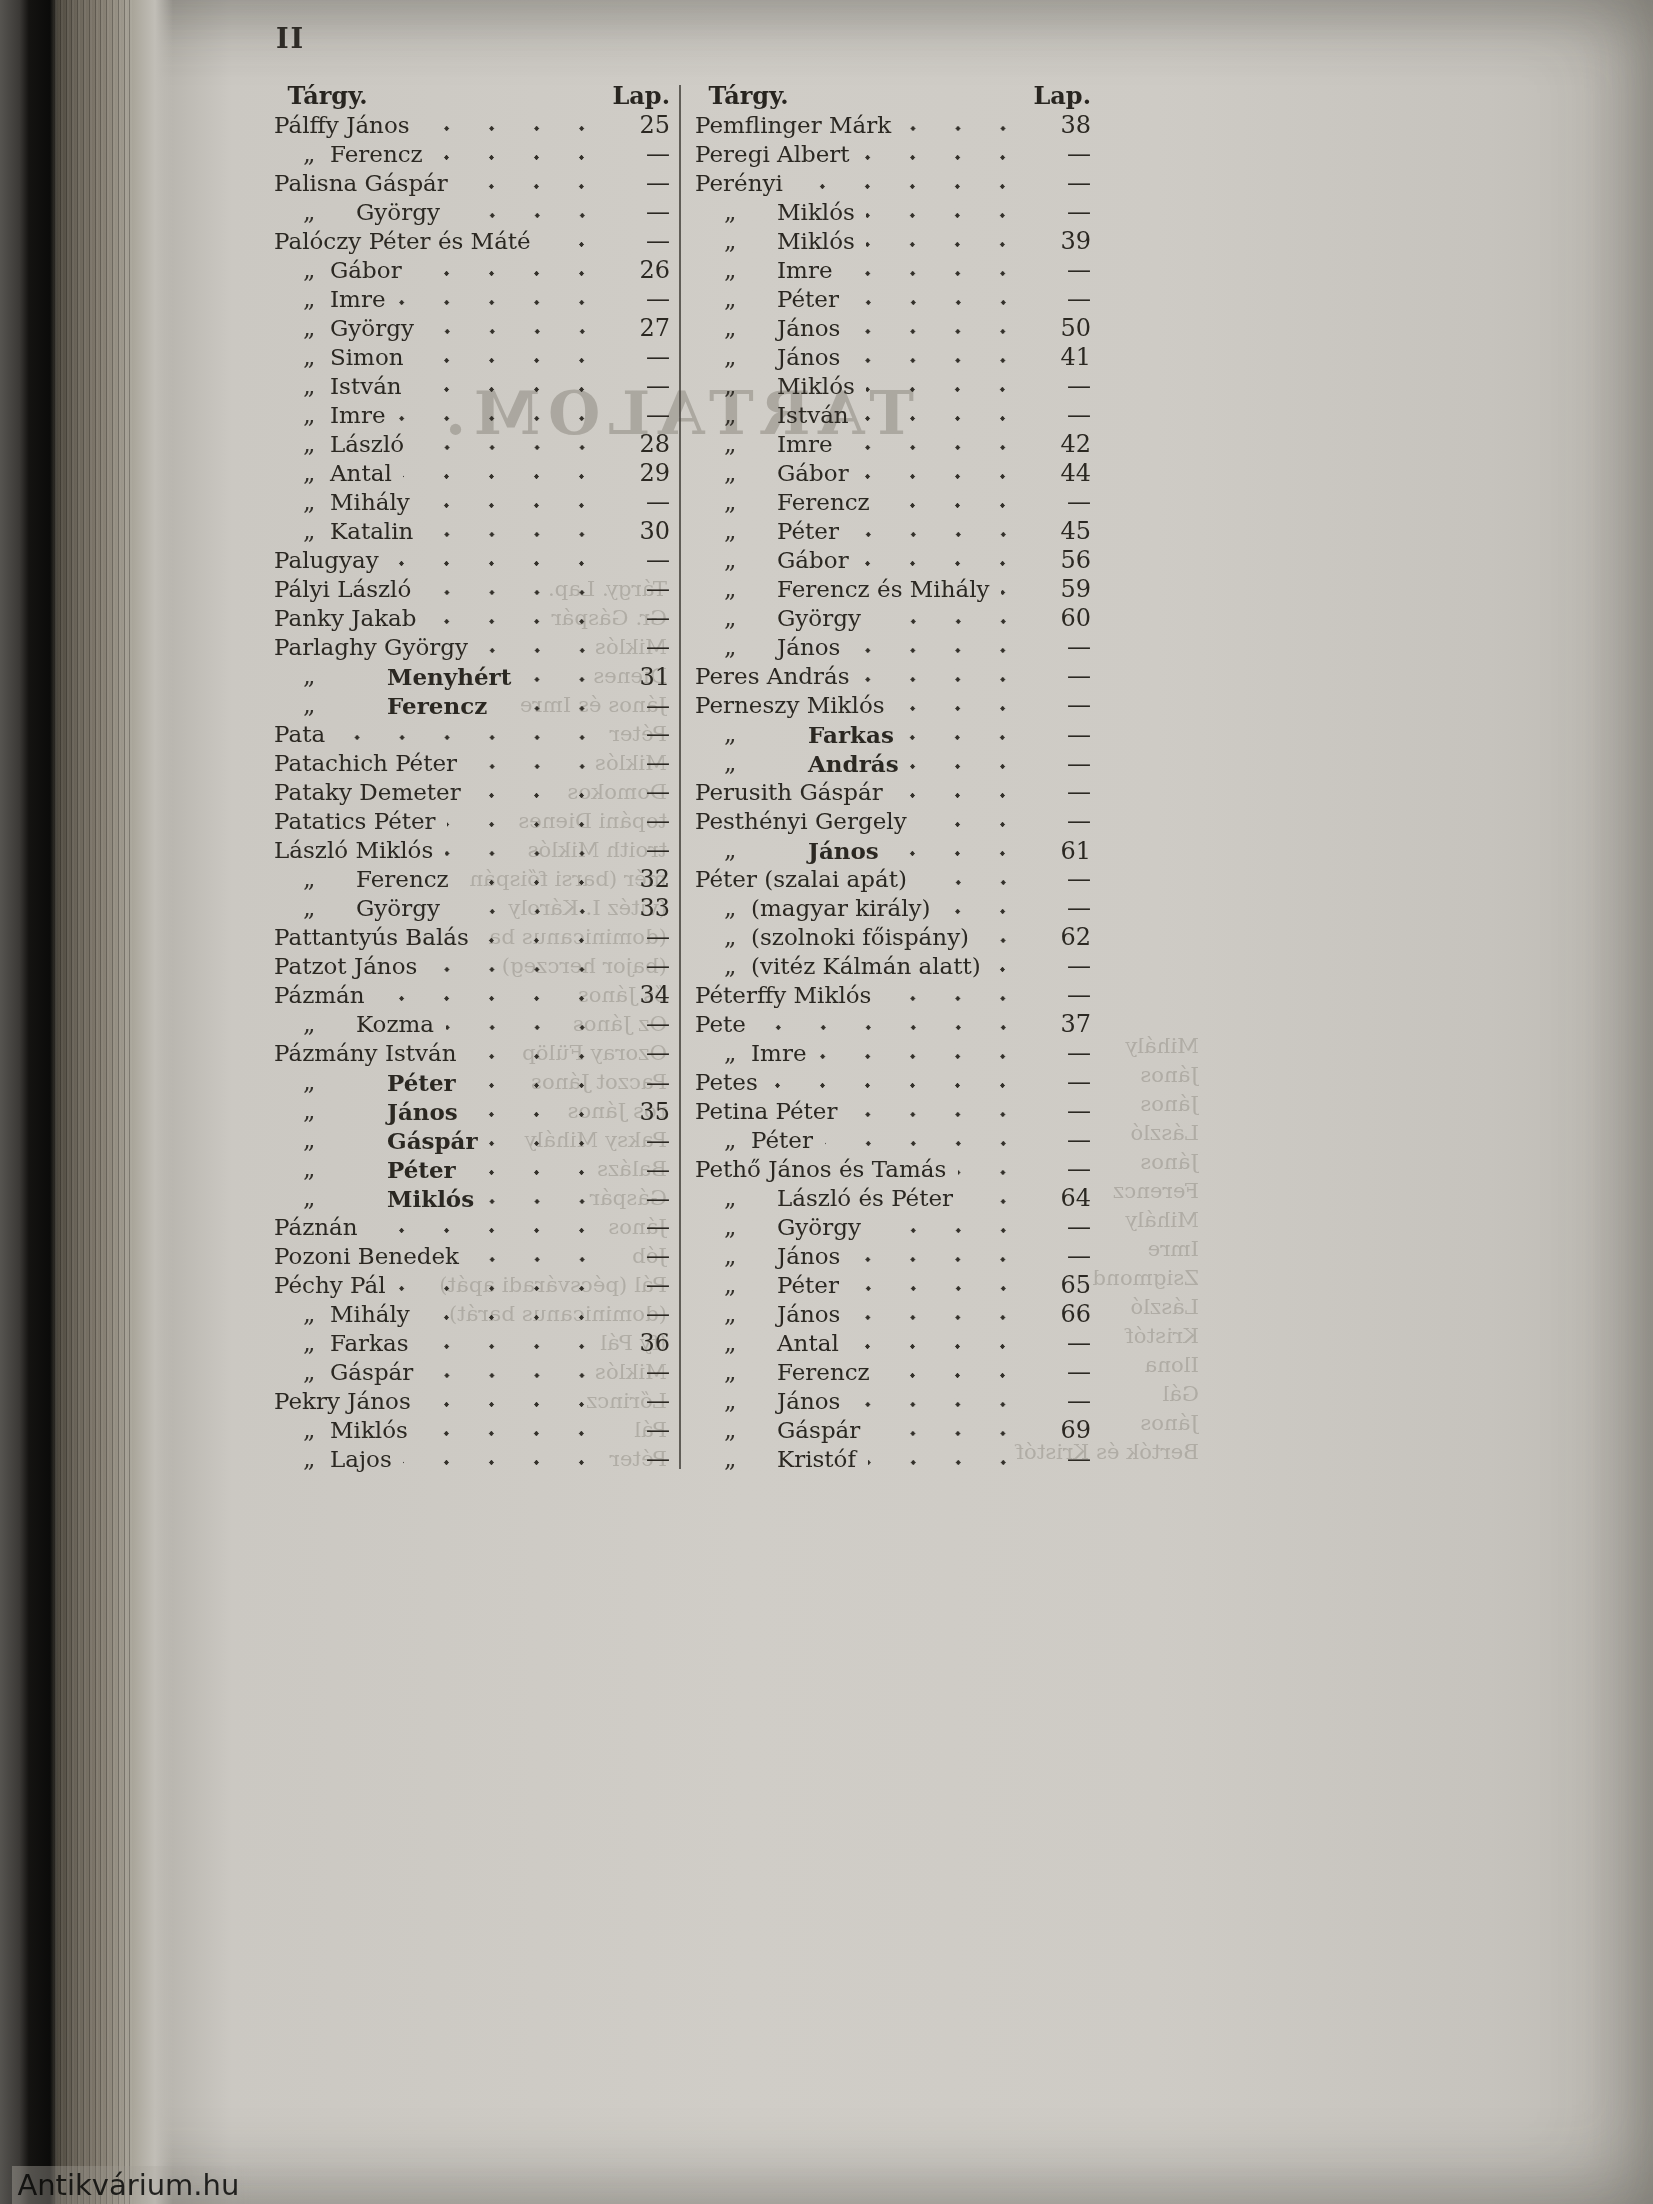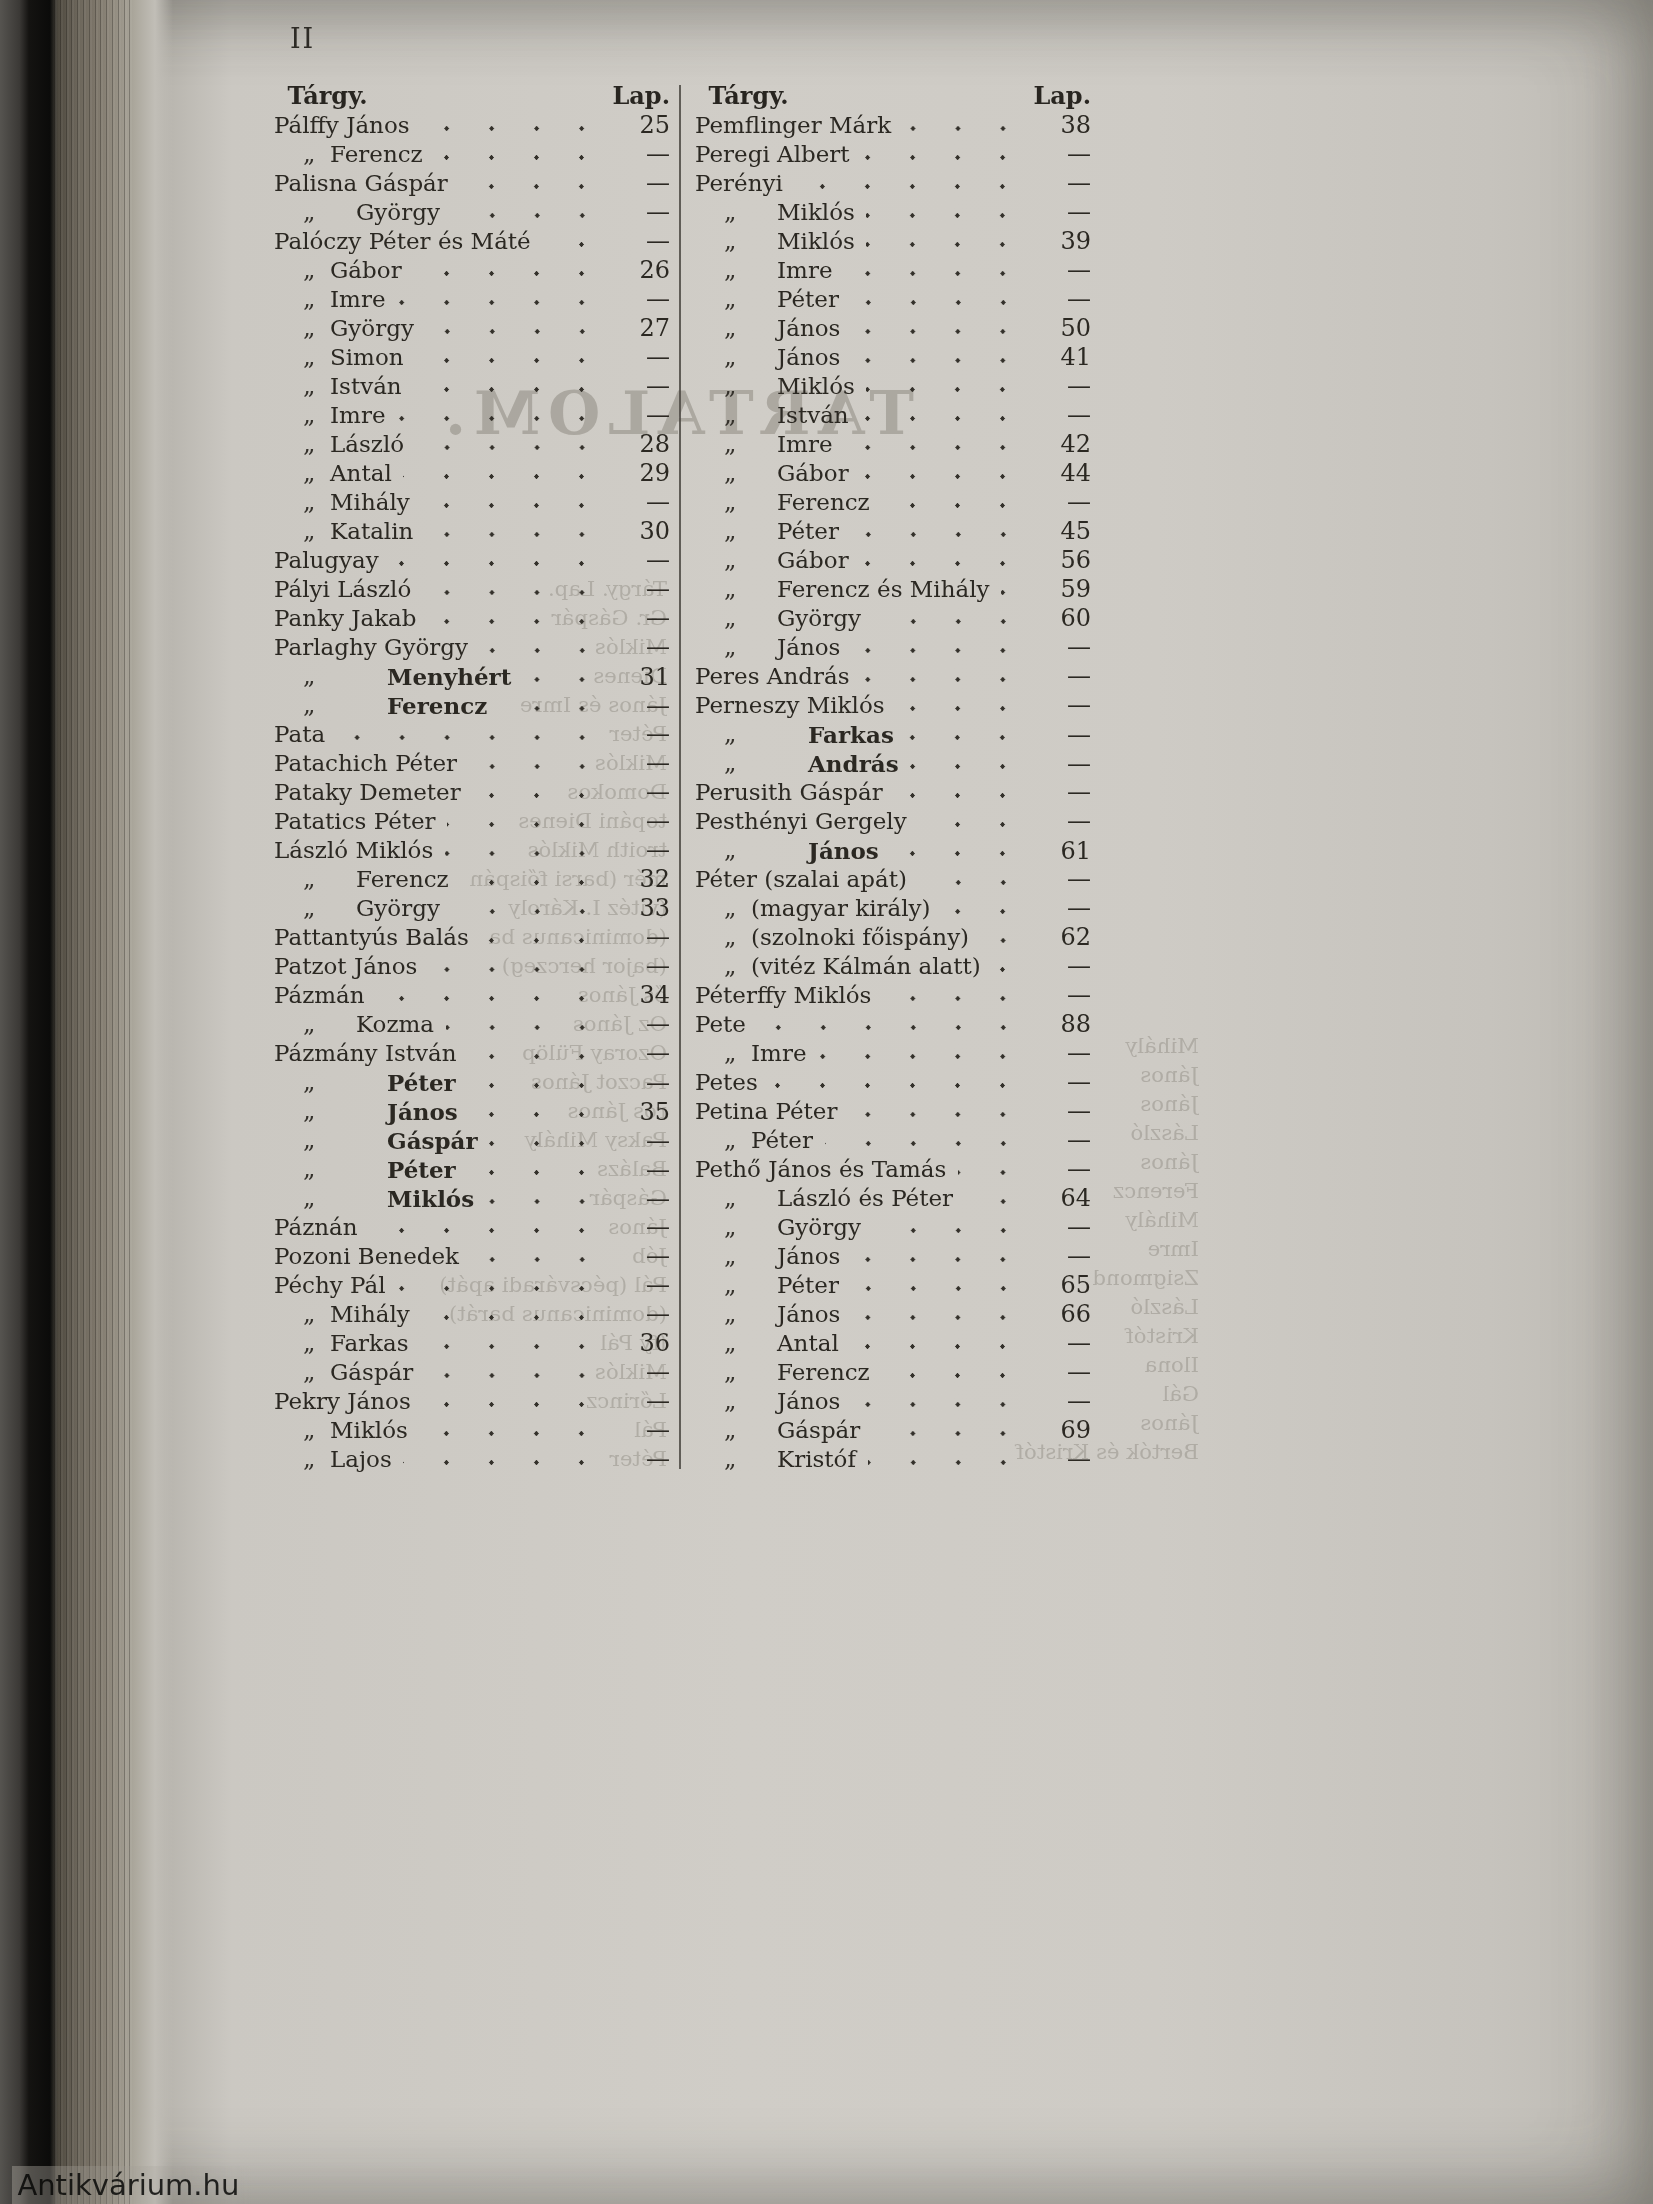--- a/index.html
+++ b/index.html
@@ -23,22 +23,22 @@
     background:linear-gradient(90deg,
       #565450 0px, #3b3936 19.4px, #141311 29px, #0b0b0a 50px,
       #4e493f 58px, #6a6459 76px, #7c7569 95px, #938d81 115px,
       #aba79c 134px, #c1beb7 155px, rgba(203,200,194,0) 173px);
   }
   .binding::after {
     content:""; position:absolute; left:54px; top:0; width:80px; height:100%;
     background:repeating-linear-gradient(90deg, rgba(20,18,15,.28) 0 1px, rgba(255,255,255,.05) 1px 2.9px, rgba(0,0,0,0) 2.9px 5.8px);
   }
   .folio {
-    position:absolute; left:290px; top:23px;
-    font-size:27px; font-weight:normal; letter-spacing:1.9px; color:#2e2b26;
+    position:absolute; left:276px; top:23px;
+    font-size:27px; font-weight:bold; letter-spacing:1.9px; color:#2e2b26;
   }
   .divider {
     position:absolute; left:679px; top:85px; width:1.9px; height:1384px;
     background:#4c4943; opacity:.85;
   }
   .col { position:absolute; top:80px; width:396px; }
   .col1 { left:274px; }
   .col2 { left:695px; }
   .col-header {
     display:flex; justify-content:space-between; align-items:baseline;
@@ -592,21 +592,21 @@
         <span class="pnum">—</span>
       </div>
       <div class="row ind0">
         <span class="name">Péterffy Miklós</span>
         <span class="leader"></span>
         <span class="pnum">—</span>
       </div>
       <div class="row ind0">
         <span class="name">Pete</span>
         <span class="leader"></span>
-        <span class="pnum">88</span>
+        <span class="pnum">37</span>
       </div>
       <div class="row ind1">
         <span class="ditto">„</span>
         <span class="name">Imre</span>
         <span class="leader"></span>
         <span class="pnum">—</span>
       </div>
       <div class="row ind0">
         <span class="name">Petes</span>
         <span class="leader"></span>

